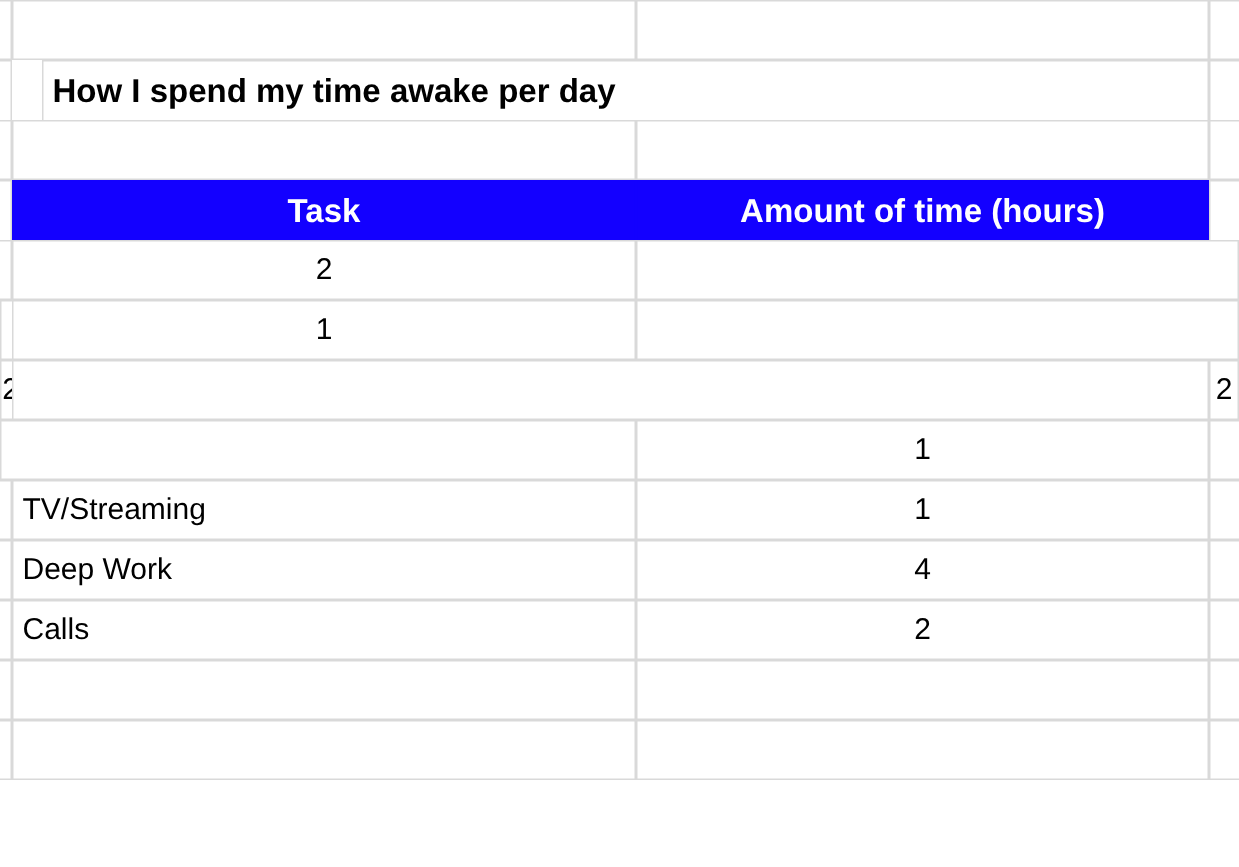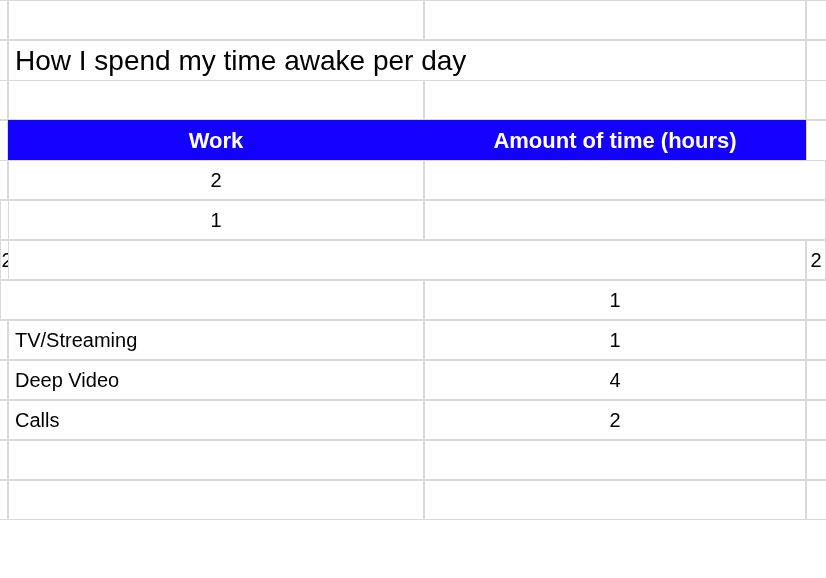--- a/index.html
+++ b/index.html
@@ -35,23 +35,24 @@
       background: #fff;
       border: 1px solid #d9d9d9;
       border-left: none;
     }
     .edge-right {
       background: #fff;
       border: 1px solid #d9d9d9;
       border-right: none;
     }
     .title-cell {
-      font-weight: normal;
-      font-size: 28px;
+      font-weight: bold;
+      font-size: 22px;
       grid-column: 2 / span 2;
+      margin-left: 20px;
     }
     .header-cell {
       background: #1300ff;
       color: #ffffff;
       font-weight: bold;
       font-size: 22px;
       justify-content: center;
       border: 1px solid #1300ff;
     }
     .value-cell {
@@ -77,21 +78,21 @@
   </div>
   <div class="edge-right row-42"></div>
 
   <div class="edge-left"></div>
   <div class="cell"></div>
   <div class="cell"></div>
   <div class="edge-right"></div>
 
   <div class="edge-left row-42"></div>
   <div class="cell header-cell row-42">
-    <span>Work</span>
+    <span>Task</span>
   </div>
   <div class="cell header-cell row-42">
     <span>Amount of time (hours)</span>
   </div>
   <div class="edge-right row-42"></div>
 
   <div class="edge-left"></div>
   <div class="cell value-cell">
       <span>2</span>
     </div>
@@ -128,21 +129,21 @@
   <div class="cell">
       <span>TV/Streaming</span>
     </div>
   <div class="cell value-cell">
       <span>1</span>
     </div>
   <div class="edge-right"></div>
 
   <div class="edge-left"></div>
   <div class="cell">
-      <span>Deep Video</span>
+      <span>Deep Work</span>
     </div>
   <div class="cell value-cell">
       <span>4</span>
     </div>
   <div class="edge-right"></div>
 
   <div class="edge-left"></div>
   <div class="cell">
       <span>Calls</span>
     </div>

